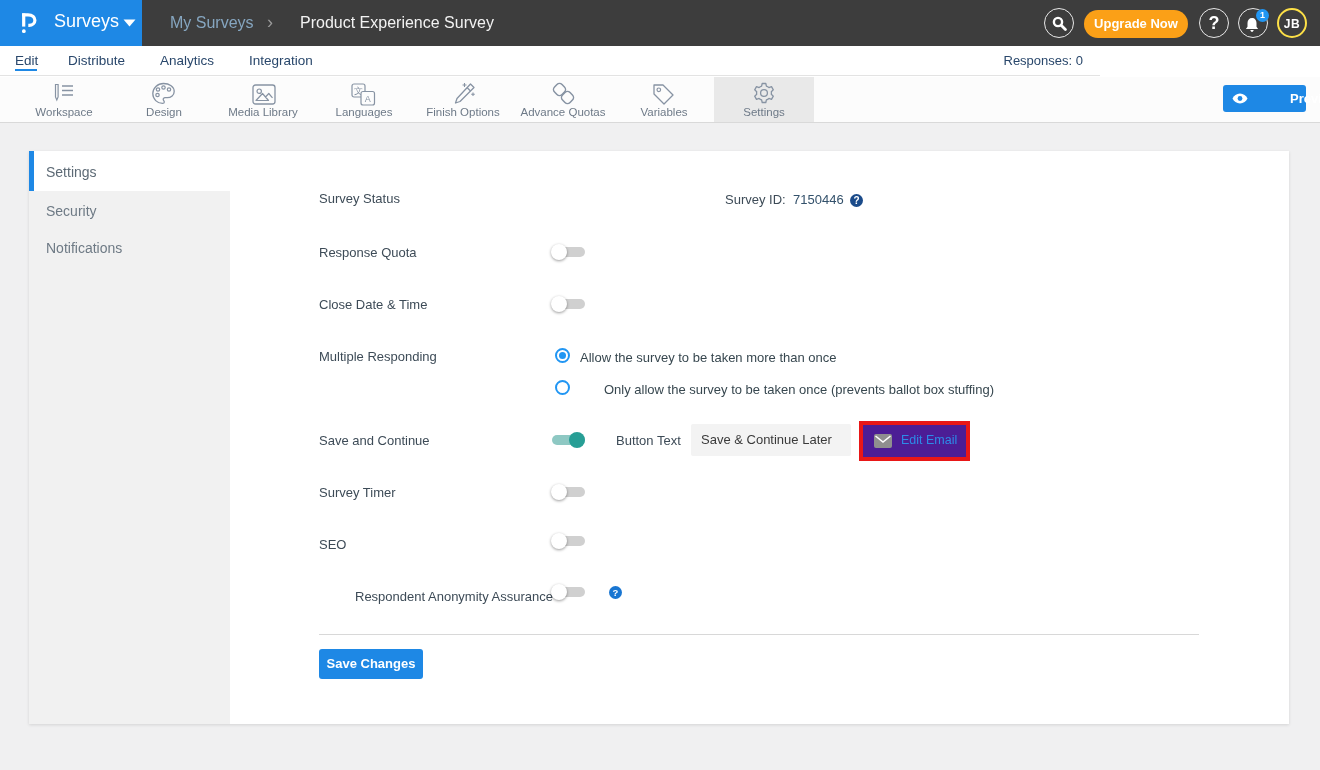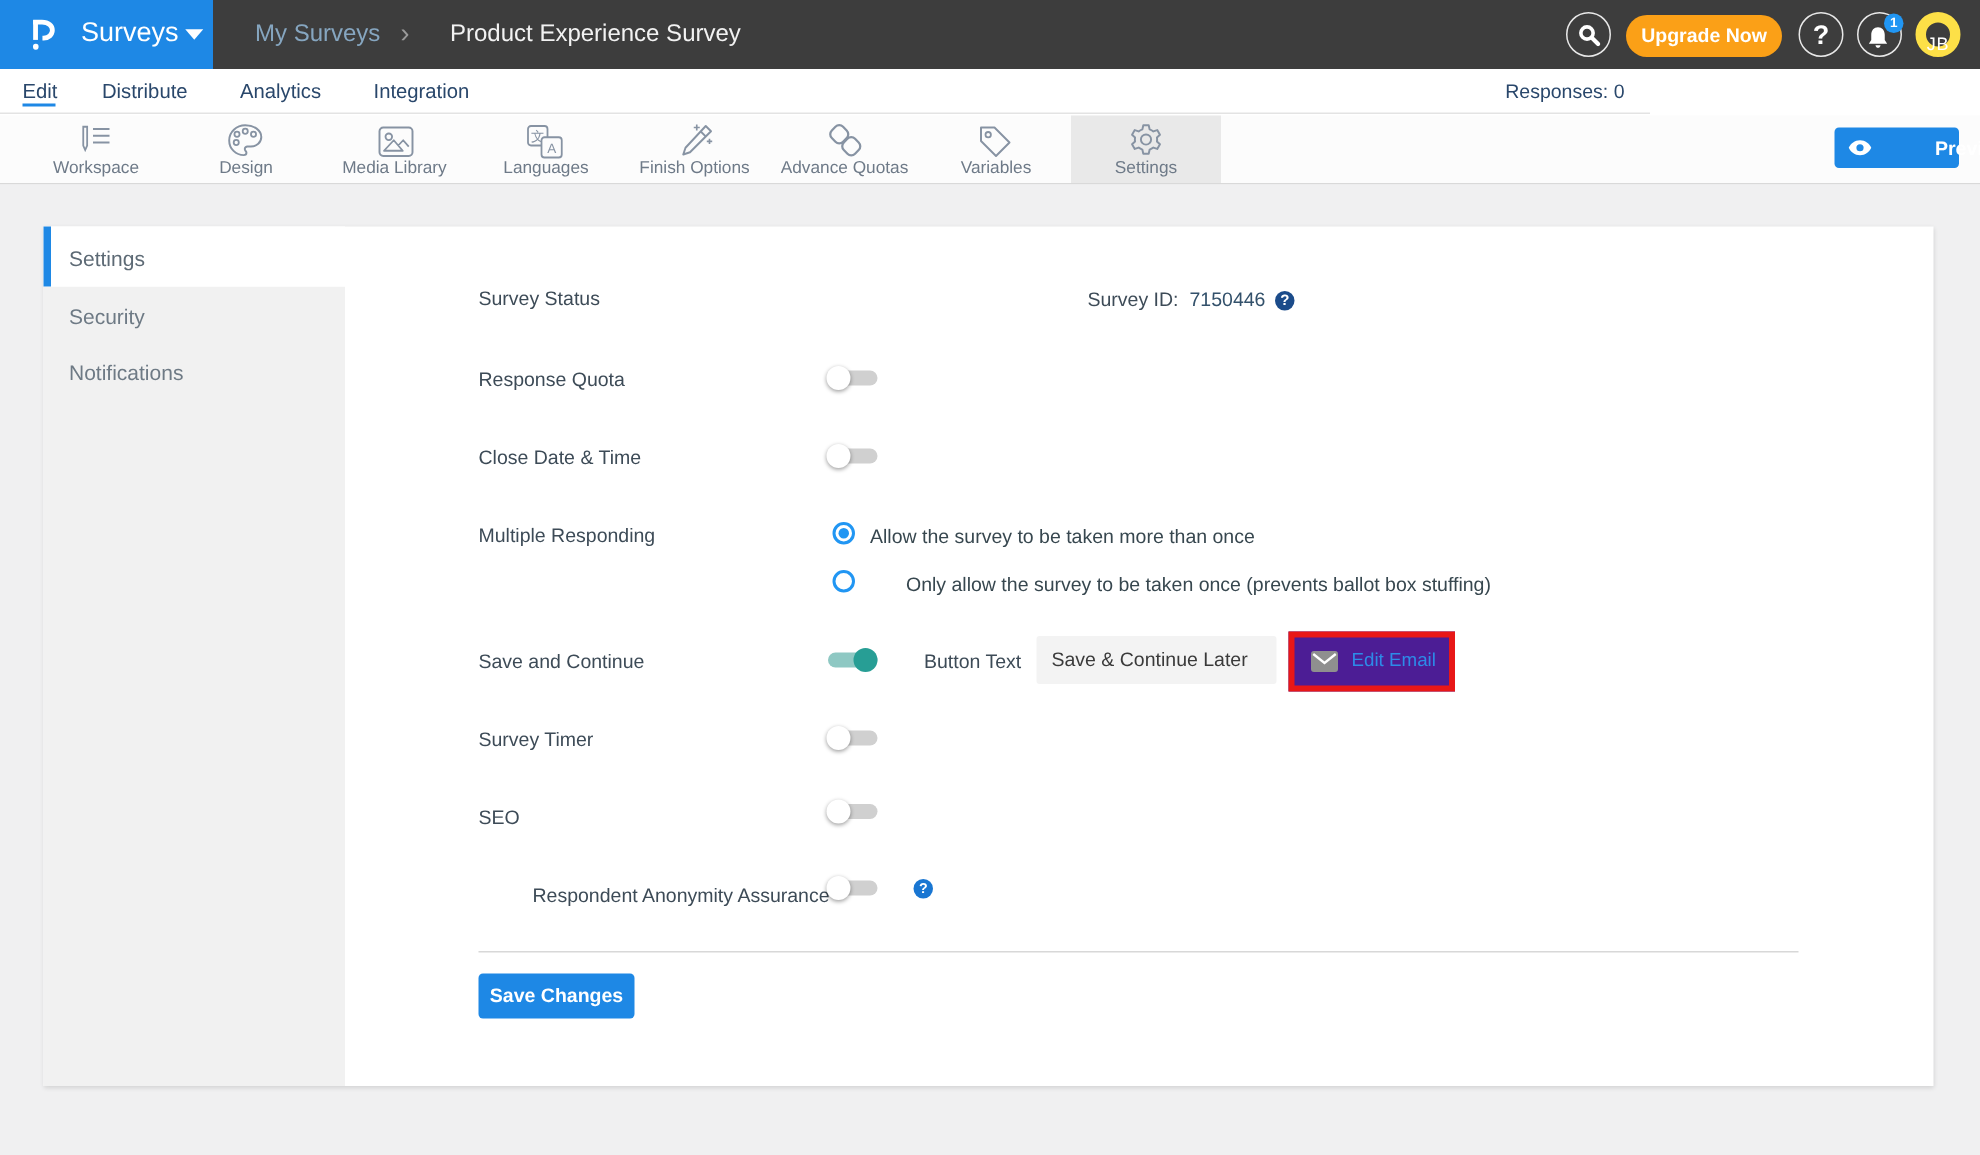--- a/index.html
+++ b/index.html
@@ -37,21 +37,21 @@
   </div>
   <div class="abs" style="left:1084px;top:10px;width:104px;height:28px;background:#fba017;border-radius:14px;color:#ffffff;font-size:13px;font-weight:bold;text-align:center;line-height:28px;">Upgrade Now</div>
   <div class="abs" style="left:1199px;top:8px;width:30px;height:30px;border:1px solid #e8e8e8;border-radius:50%;color:#ffffff;font-size:18px;font-weight:bold;text-align:center;line-height:28px;">?</div>
   <div class="abs" style="left:1238px;top:8px;width:30px;height:30px;border:1px solid #e8e8e8;border-radius:50%;">
     <svg class="abs" style="left:5px;top:8px;" width="16" height="16" viewBox="0 0 16 16">
       <path d="M8 1.1 C5.3 1.1 3.5 3.2 3.5 6.1 L3.5 9.7 L1.9 12.1 L14.1 12.1 L12.5 9.7 L12.5 6.1 C12.5 3.2 10.7 1.1 8 1.1 Z" fill="#ffffff"></path>
       <path d="M6.3 13.1 C6.6 14.3 7.2 14.9 8 14.9 C8.8 14.9 9.4 14.3 9.7 13.1 Z" fill="#ffffff"></path>
     </svg>
   </div>
   <div class="abs" style="left:1256px;top:9px;width:13px;height:13px;background:#2196f3;border-radius:50%;color:#ffffff;font-size:9px;font-weight:bold;text-align:center;line-height:13px;">1</div>
-  <div class="abs" style="left:1277px;top:8px;width:30px;height:30px;border:7px solid #fde047;border-radius:50%;color:#ffffff;font-size:12px;font-weight:normal;text-align:center;line-height:29px;letter-spacing:0.5px;">JB</div>
+  <div class="abs" style="left:1277px;top:8px;width:30px;height:30px;border:2px solid #fde047;border-radius:50%;color:#ffffff;font-size:12px;font-weight:bold;text-align:center;line-height:29px;letter-spacing:0.5px;">JB</div>
 </div>
 
 <div class="abs" style="left:0;top:46px;width:1100px;height:30px;background:#ffffff;border-bottom:1px solid #e3e3e3;">
   <span class="abs" style="left:15px;top:7px;font-size:13.5px;color:#29476b;">Edit</span>
   <div class="abs" style="left:15px;top:23px;width:22px;height:2px;background:#1e88e5;"></div>
   <span class="abs" style="left:68px;top:7px;font-size:13.5px;color:#29476b;">Distribute</span>
   <span class="abs" style="left:160px;top:7px;font-size:13.5px;color:#29476b;">Analytics</span>
   <span class="abs" style="left:249px;top:7px;font-size:13.5px;color:#29476b;">Integration</span>
   <span class="abs" style="right:17px;top:7px;font-size:13px;color:#29476b;">Responses: 0</span>
 </div>

